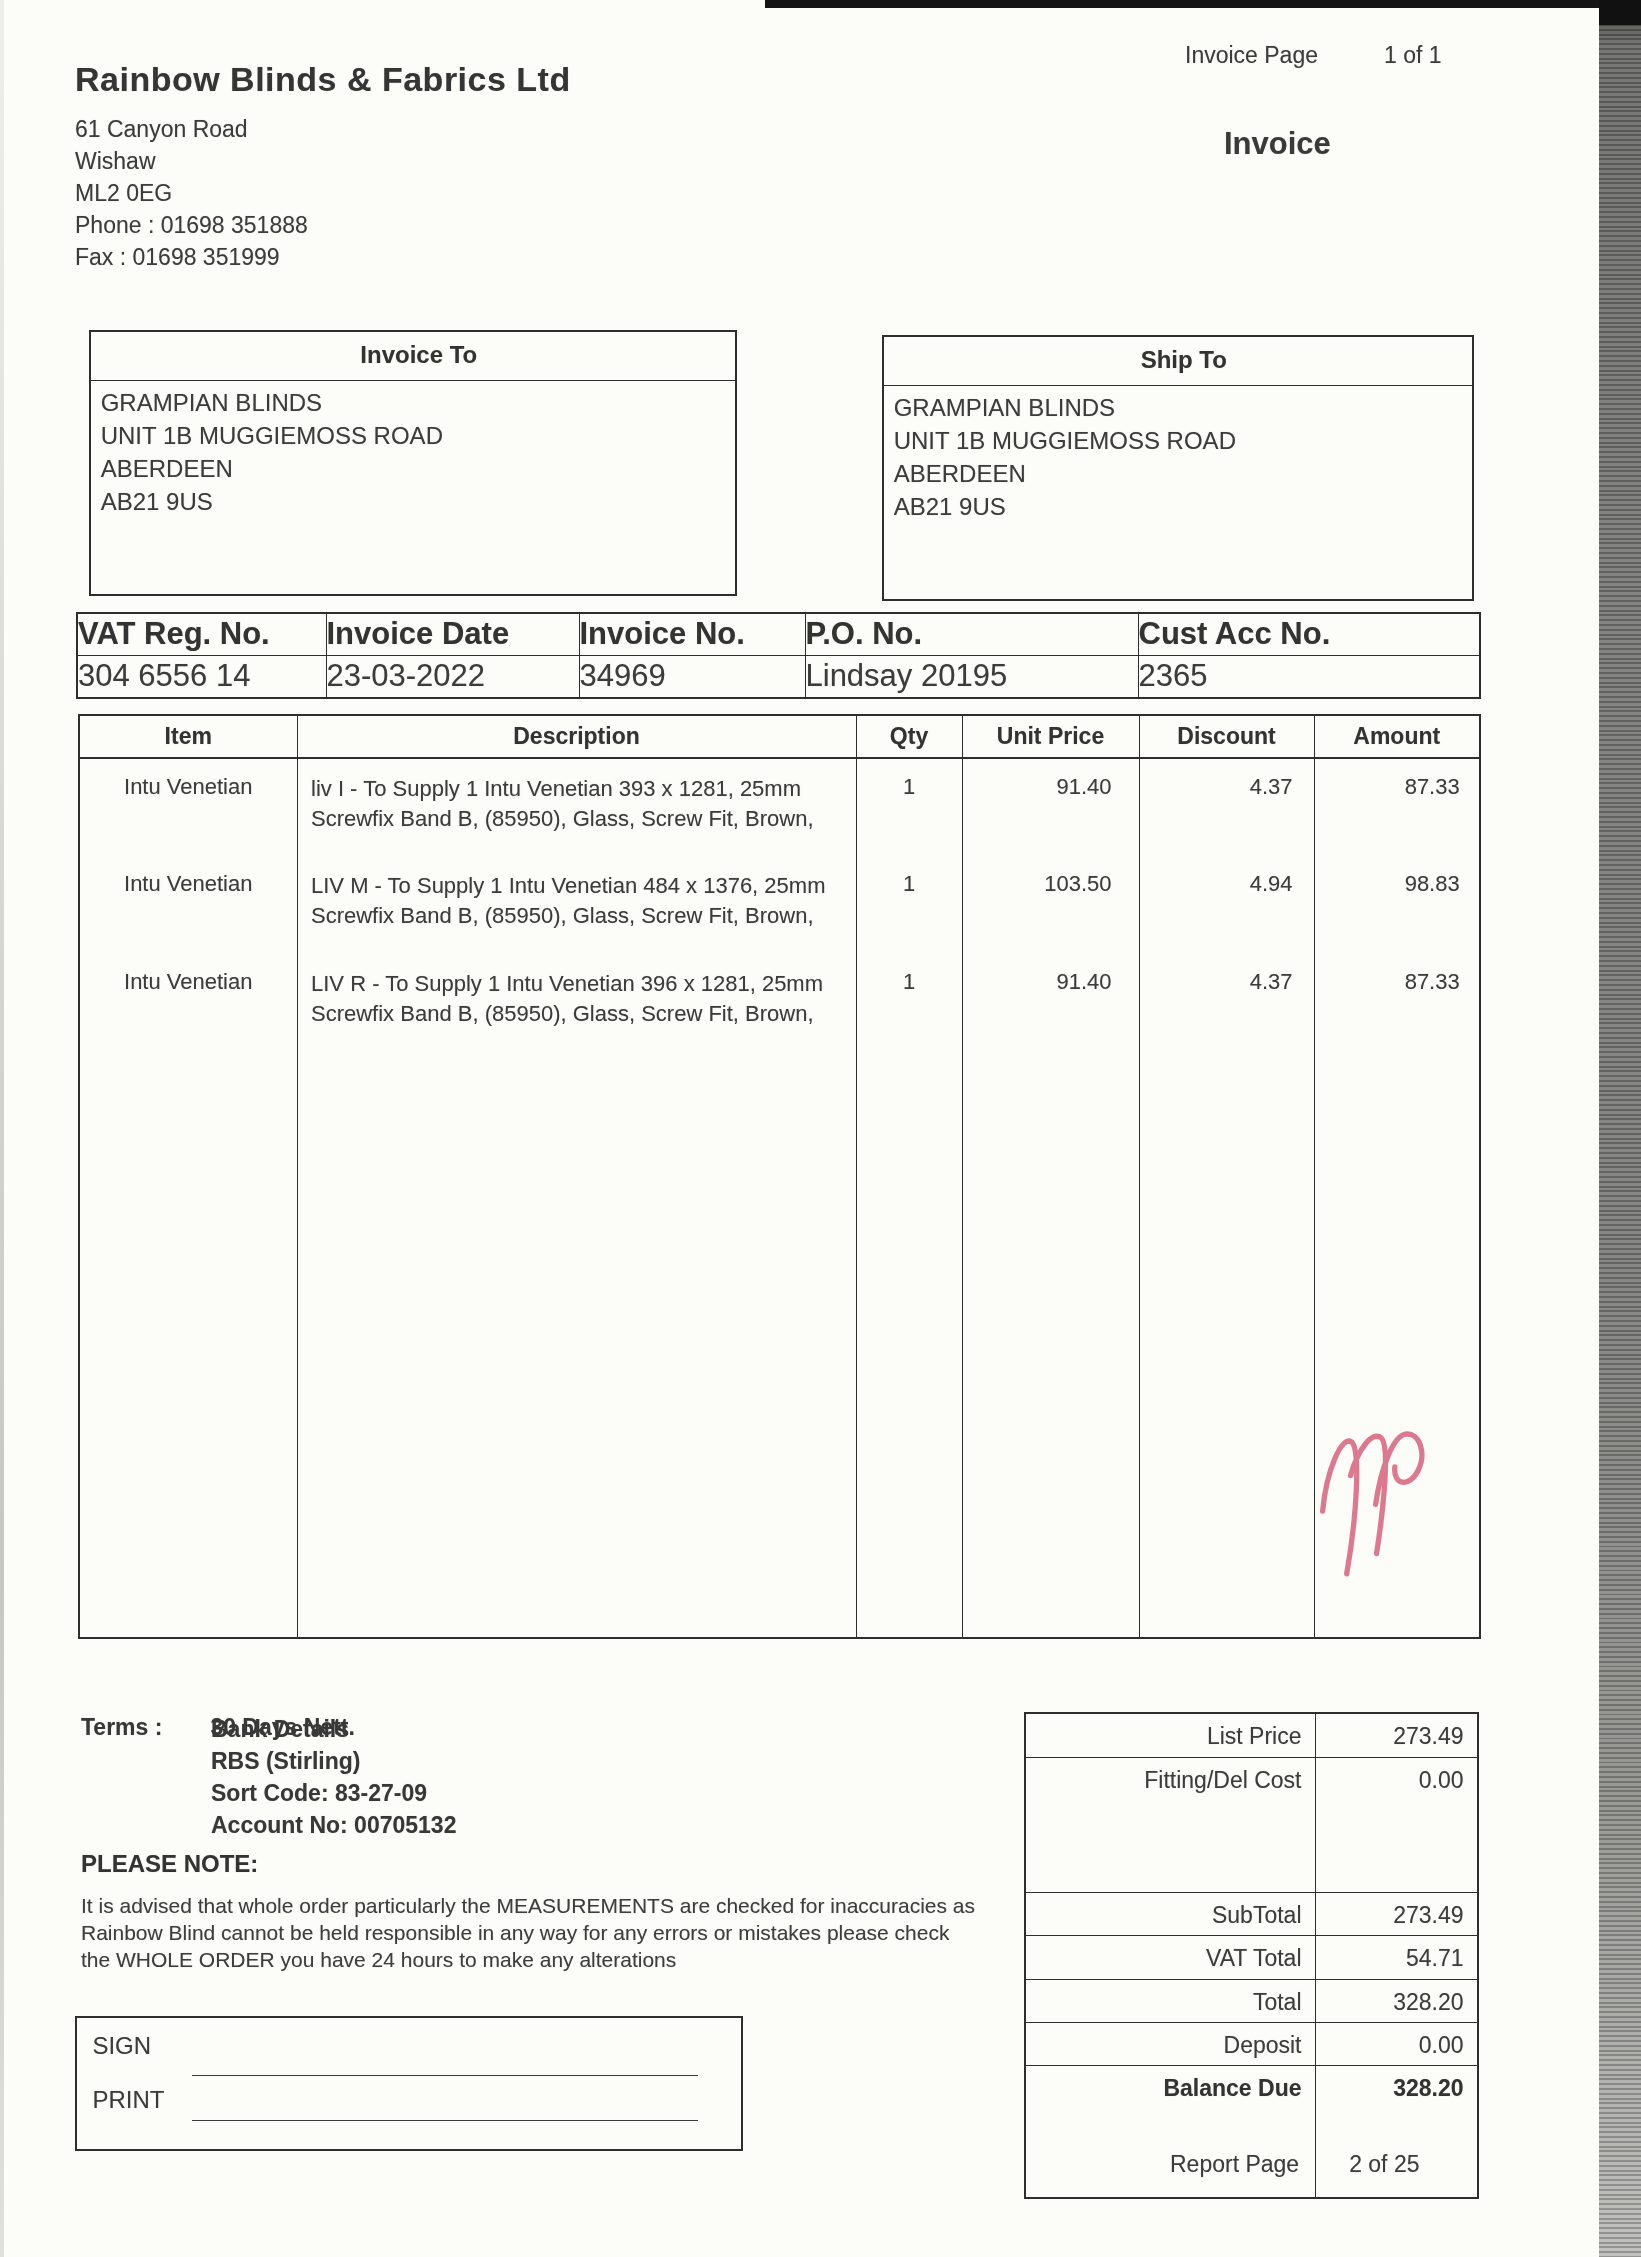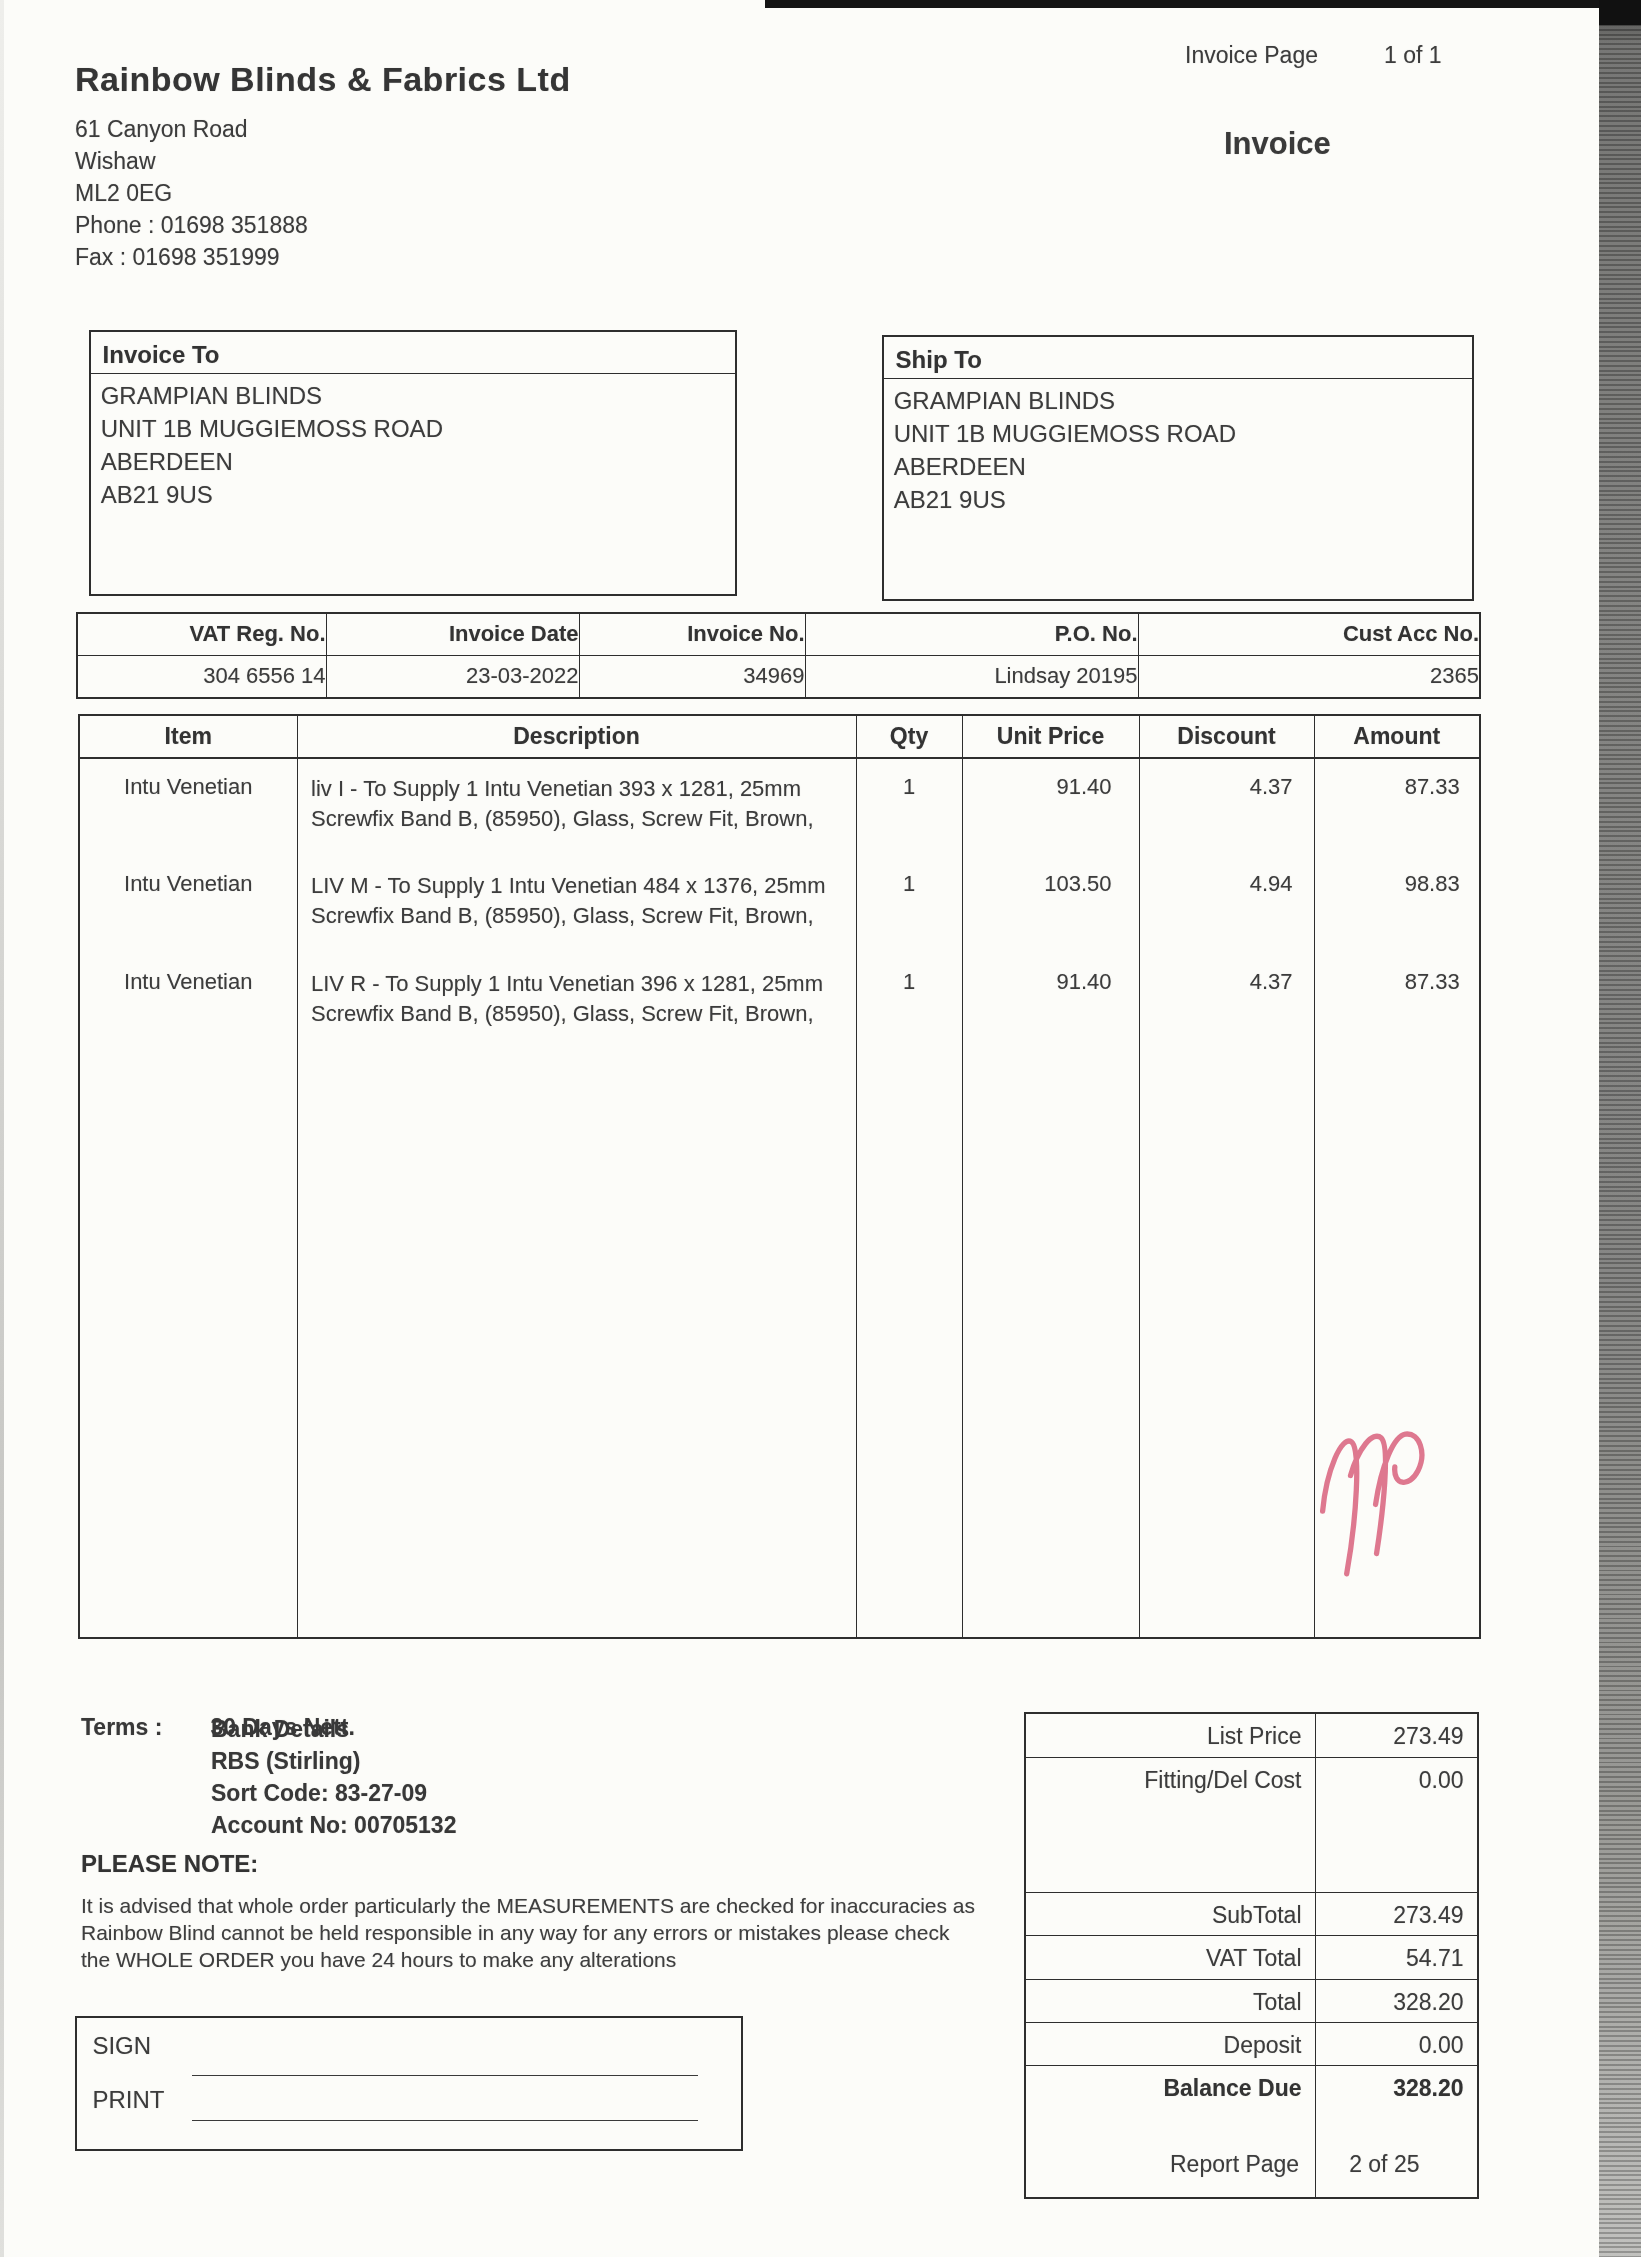--- a/index.html
+++ b/index.html
@@ -32,29 +32,29 @@
   .company-name { font-size:34px; font-weight:700; color:#353535; letter-spacing:0.5px; }
   .company-lines { margin-top:13.5px; font-size:23px; line-height:32px; }
   .page-ref { position:absolute; left:1185px; top:42px; font-size:23px; }
   .page-ref .val { margin-left:66px; }
   .doc-title { position:absolute; left:1224px; top:126px; font-size:31px; font-weight:700; color:#3a3a3a; }
   
   .addr-box { position:absolute; border:2.9px solid #2e2e2e; background:transparent; }
   .addr-box.inv { left:89px;  top:330px; width:648px; height:266px; }
   .addr-box.shp { left:882px; top:335px; width:592px; height:266px; }
   .addr-head {
-    height:42px; border-bottom:1.9px solid #2e2e2e;
-    font-size:24px; font-weight:700; padding:8.7px 0 0 11.6px; color:#333;
+    height:49px; border-bottom:1.9px solid #2e2e2e;
+    font-size:24px; font-weight:700; padding:8.7px 0 0 11.6px; color:#333;text-align:center;
   }
   .addr-body { padding:4.8px 0 0 9.7px; font-size:24px; line-height:33px; }
   
   table { border-collapse:collapse; table-layout:fixed; }
   .meta-table { position:absolute; left:76px; top:612px; width:1403px; height:86px; border:2.9px solid #2e2e2e; }
   .meta-table td {
-    border:1.9px solid #2e2e2e; text-align:right; vertical-align:middle; font-size:22px;
+    border:1.9px solid #2e2e2e; text-align:left; vertical-align:middle; font-size:31px;
   }
   .meta-table tr.hdr td { font-weight:700; color:#333; height:42px; }
   .meta-table tr.vals td { height:43px; }
   
   .items-table { position:absolute; left:78px; top:714px; width:1401px; height:925px; border:2.9px solid #2e2e2e; }
   .items-table td { border-left:1.9px solid #2e2e2e; border-right:1.9px solid #2e2e2e; vertical-align:top; font-size:22px; }
   .items-table tr.hdr td {
     border-bottom:2.9px solid #2e2e2e; height:43px; text-align:center; vertical-align:middle;
     font-size:23px; font-weight:700; color:#333;margin-top:8px;
   }

